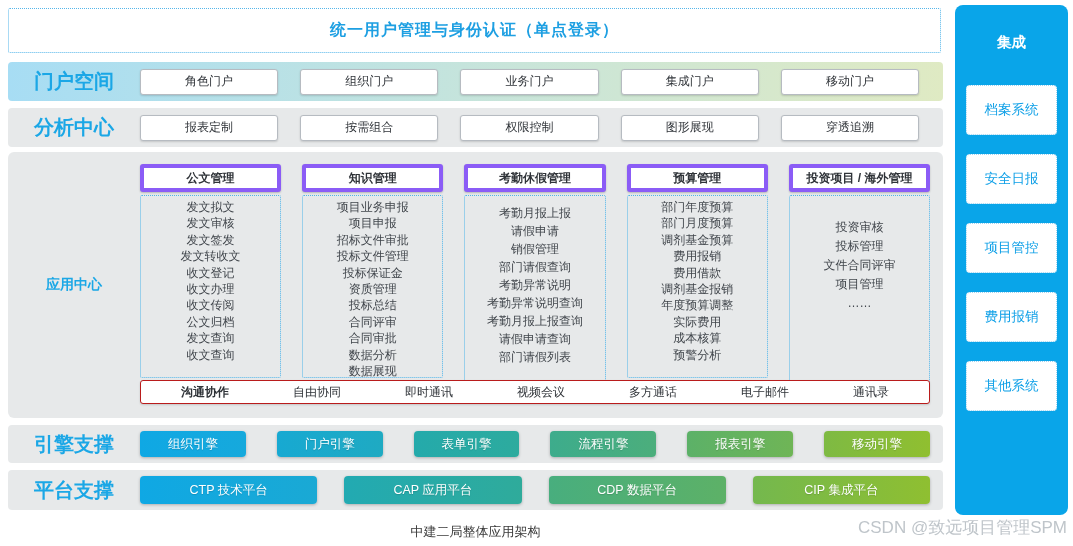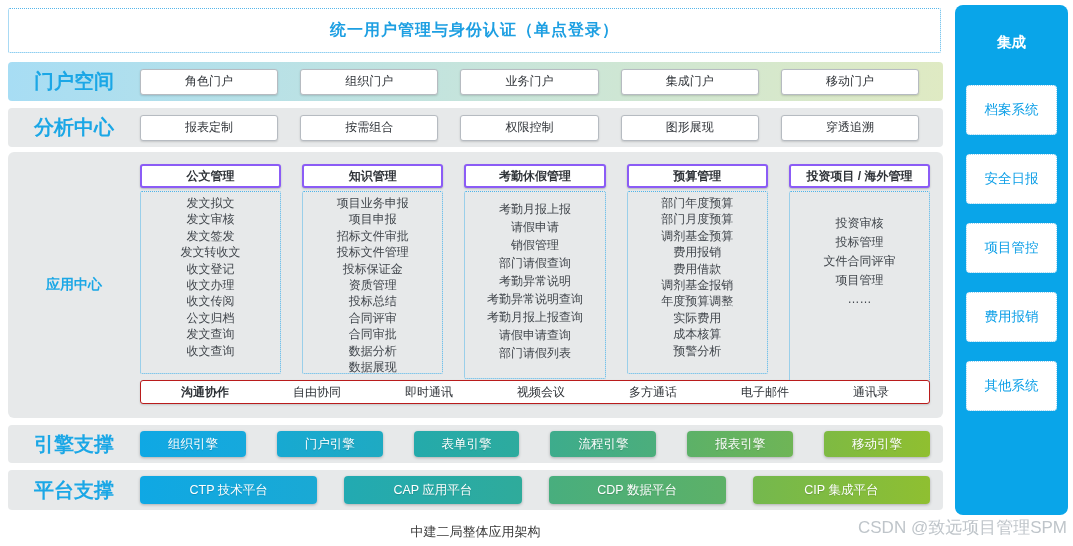--- a/index.html
+++ b/index.html
@@ -47,21 +47,21 @@
     background:#e7e9ea; border-radius:6px;
   }
   .app-label {
     position:absolute; left:0; top:0; width:132px; height:100%;
     display:flex; align-items:center; justify-content:center;
     font-weight:bold; font-size:14px; color:#1ba7e6;
   }
   .app-cols { position:absolute; left:132px; top:12px; width:790px; display:flex; gap:21px; }
   .app-col { flex:1; min-width:0; }
   .col-header {
-    height:20px; line-height:20px; background:#fff; border:2px solid #8b5cf6; border-radius:3px;
+    height:20px; line-height:20px; background:#fff; border:4px solid #8b5cf6; border-radius:3px;
     text-align:center; font-weight:bold; font-size:12px; color:#2f3338;
     box-shadow:0 1px 2px rgba(0,0,0,.22);
   }
   .col-items {
     margin-top:3px; height:178px; border:1px dotted #4fb5ea; border-radius:2px;
     text-align:center; font-size:12px; color:#41464c; line-height:16.4px; padding-top:3px;
     overflow:hidden;
   }
   .app-col:nth-child(3) .col-items { line-height:18px; padding-top:8px; }
   .app-col:nth-child(5) .col-items { line-height:19px; padding-top:22px; }

